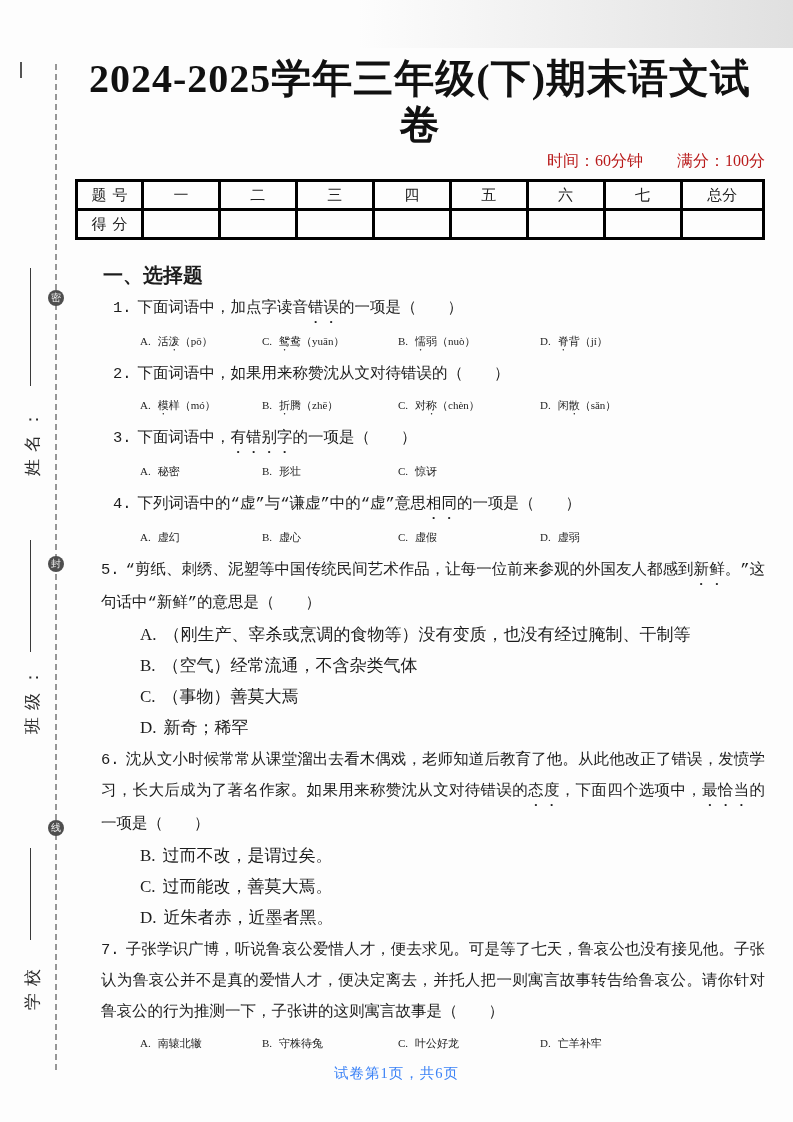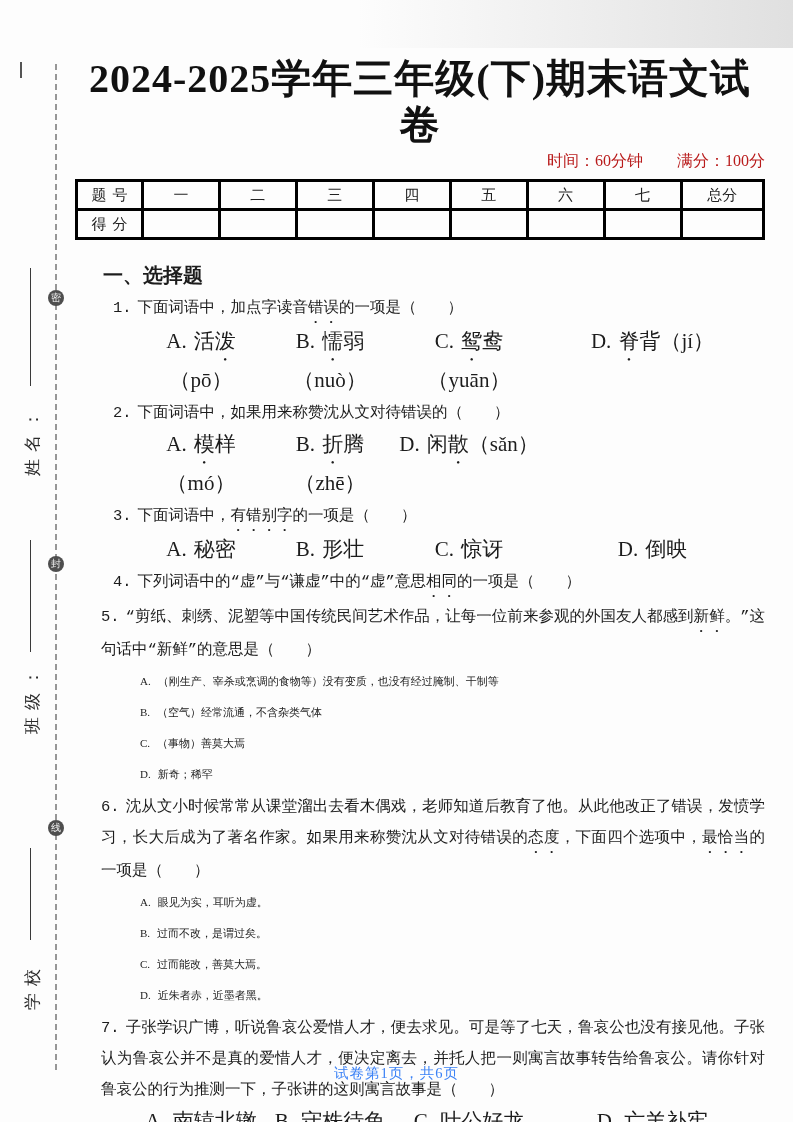--- a/index.html
+++ b/index.html
@@ -52,23 +52,23 @@
   }
   table.score tr.first td { border-bottom-width:2px; }
   td.rowlabel { letter-spacing:6px; text-indent:6px; }
   .section-heading { margin-top:20px; font-size:20px; font-weight:bold; line-height:31px; padding-left:28px; }
   .question { margin-top:2px; }
   .stem { margin:0; font-size:15.5px; line-height:31px; padding-left:38px;font-family:Liberation Mono, monospace; }
   .question.long .stem { padding-left:26px; text-align:justify; }
   .qnum { margin-right:6px; }
   .opts-row {
     display:grid; grid-template-columns:122px 136px 142px 1fr;
-    padding-left:65px; font-size:21px; line-height:31px;text-align:center;
-  }
-  .opts-col { padding-left:65px; font-size:11px; line-height:31px; }
+    padding-left:65px; font-size:11px; line-height:31px;
+  }
+  .opts-col { padding-left:65px; font-size:17px; line-height:31px; }
   .opt-label { margin-right:7px; }
   .em-dot {
     -webkit-text-emphasis:filled dot #1c1c1c;
     -webkit-text-emphasis-position:under right;
     text-emphasis:filled dot #1c1c1c;
     text-emphasis-position:under right;
   }
   .footer {
     position:absolute; left:0; right:0; top:1064px;
     text-align:center; font-size:14.5px; color:#3b82f6; letter-spacing:1px;
@@ -140,55 +140,60 @@
         </tbody>
     </table>
 
     <div class="section-heading">一、选择题</div>
 
     <div id="questions">
         <div class="question">
           <p class="stem"><span class="qnum">1.</span><span>下面词语中，加点字读音</span><span class="em-dot">错误</span><span>的一项是（　　）</span></p>
           <div class="opts-row">
             <span><span class="opt-label">A.</span><span>活</span><span class="em-dot">泼</span><span>（pō）</span></span>
+            <span><span class="opt-label">C.</span><span class="em-dot">鸳</span><span>鸯（yuān）</span></span>
             <span><span class="opt-label">B.</span><span class="em-dot">懦</span><span>弱（nuò）</span></span>
-            <span><span class="opt-label">C.</span><span class="em-dot">鸳</span><span>鸯（yuān）</span></span>
             <span><span class="opt-label">D.</span><span class="em-dot">脊</span><span>背（jí）</span></span>
           </div>
         </div>
         <div class="question">
           <p class="stem"><span class="qnum">2.</span><span>下面词语中，如果用来称赞沈从文对待错误的（　　）</span></p>
           <div class="opts-row">
             <span><span class="opt-label">A.</span><span class="em-dot">模</span><span>样（mó）</span></span>
             <span><span class="opt-label">B.</span><span class="em-dot">折</span><span>腾（zhē）</span></span>
+            <span><span class="opt-label">C.</span><span>对</span><span class="em-dot">称</span><span>（chèn）</span></span>
             <span><span class="opt-label">D.</span><span>闲</span><span class="em-dot">散</span><span>（sǎn）</span></span>
           </div>
         </div>
         <div class="question">
           <p class="stem"><span class="qnum">3.</span><span>下面词语中，</span><span class="em-dot">有错别字</span><span>的一项是（　　）</span></p>
           <div class="opts-row">
             <span><span class="opt-label">A.</span><span>秘密</span></span>
             <span><span class="opt-label">B.</span><span>形壮</span></span>
             <span><span class="opt-label">C.</span><span>惊讶</span></span>
-            <span><span class="opt-label">D.</span><span>倒映</span></span>
           </div>
         </div>
         <div class="question">
           <p class="stem"><span class="qnum">4.</span><span>下列词语中的“虚”与“谦虚”中的“虚”意思</span><span class="em-dot">相同</span><span>的一项是（　　）</span></p>
+          <div class="opts-row">
+            <span><span class="opt-label">A.</span><span>虚幻</span></span>
+            <span><span class="opt-label">B.</span><span>虚心</span></span>
+            <span><span class="opt-label">C.</span><span>虚假</span></span>
+            <span><span class="opt-label">D.</span><span>虚弱</span></span>
+          </div>
         </div>
         <div class="question long">
           <p class="stem"><span class="qnum">5.</span><span>“剪纸、刺绣、泥塑等中国传统民间艺术作品，让每一位前来参观的外国友人都感到</span><span class="em-dot">新鲜</span><span>。”这句话中“新鲜”的意思是（　　）</span></p>
           <div class="opts-col"><span class="opt-label">A.</span><span>（刚生产、宰杀或烹调的食物等）没有变质，也没有经过腌制、干制等</span></div>
           <div class="opts-col"><span class="opt-label">B.</span><span>（空气）经常流通，不含杂类气体</span></div>
           <div class="opts-col"><span class="opt-label">C.</span><span>（事物）善莫大焉</span></div>
           <div class="opts-col"><span class="opt-label">D.</span><span>新奇；稀罕</span></div>
         </div>
         <div class="question long">
           <p class="stem"><span class="qnum">6.</span><span>沈从文小时候常常从课堂溜出去看木偶戏，老师知道后教育了他。从此他改正了错误，发愤学习，长大后成为了著名作家。如果用来称赞沈从文对待错误的</span><span class="em-dot">态度</span><span>，下面四个选项中，</span><span class="em-dot">最恰当</span><span>的一项是（　　）</span></p>
-          <div class="opts-col"><span class="opt-label">A.</span><span>眼见为实，耳听为虚。</span></div>
           <div class="opts-col"><span class="opt-label">B.</span><span>过而不改，是谓过矣。</span></div>
           <div class="opts-col"><span class="opt-label">C.</span><span>过而能改，善莫大焉。</span></div>
           <div class="opts-col"><span class="opt-label">D.</span><span>近朱者赤，近墨者黑。</span></div>
         </div>
         <div class="question long">
           <p class="stem"><span class="qnum">7.</span><span>子张学识广博，听说鲁哀公爱惜人才，便去求见。可是等了七天，鲁哀公也没有接见他。子张认为鲁哀公并不是真的爱惜人才，便决定离去，并托人把一则寓言故事转告给鲁哀公。请你针对鲁哀公的行为推测一下，子张讲的这则寓言故事是（　　）</span></p>
           <div class="opts-row">
             <span><span class="opt-label">A.</span><span>南辕北辙</span></span>
             <span><span class="opt-label">B.</span><span>守株待兔</span></span>
             <span><span class="opt-label">C.</span><span>叶公好龙</span></span>

